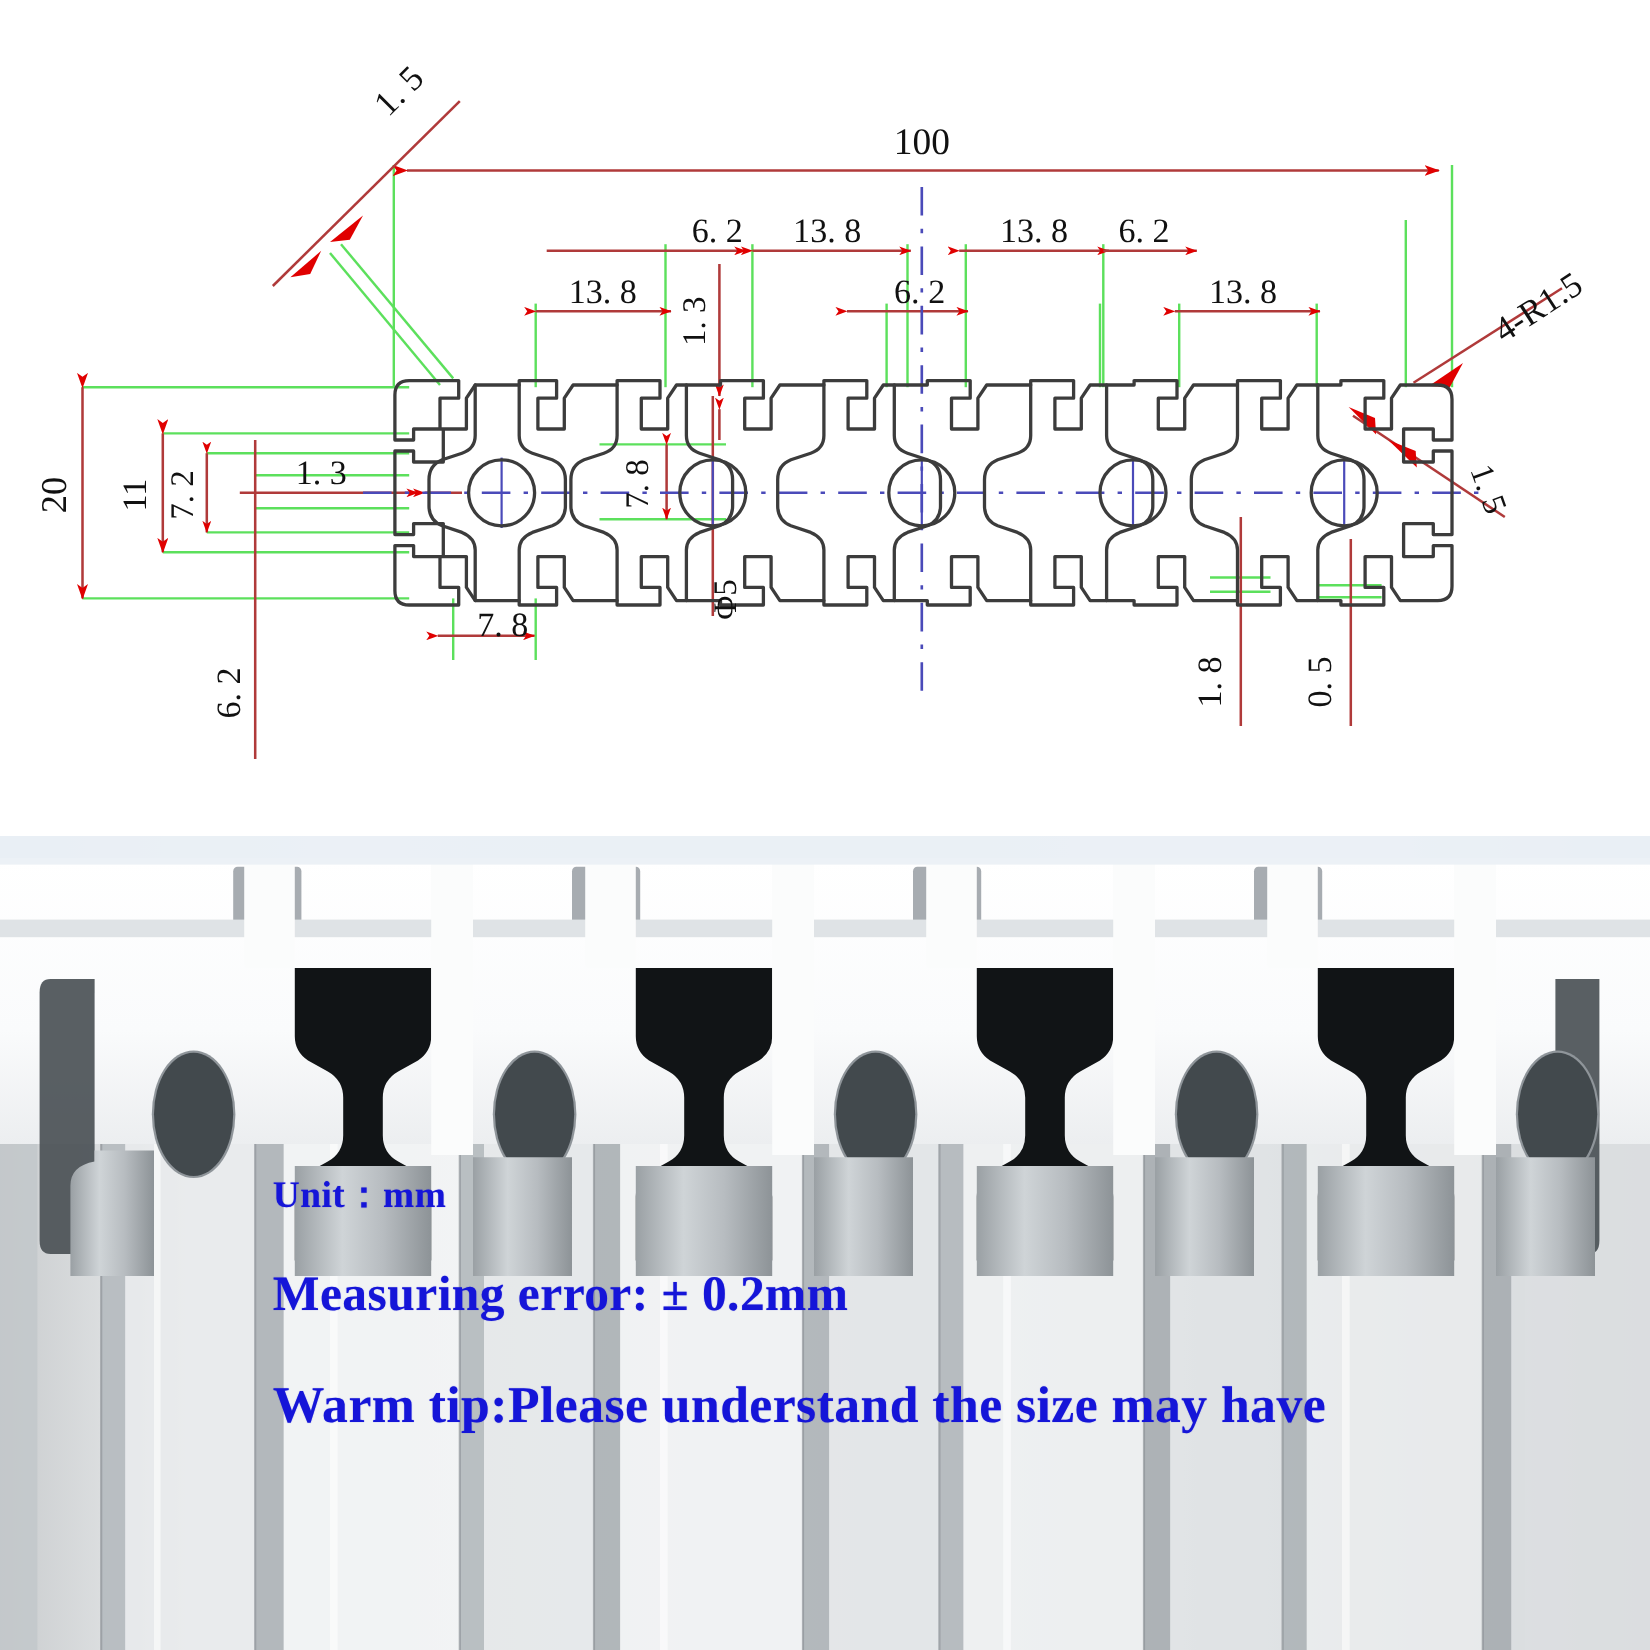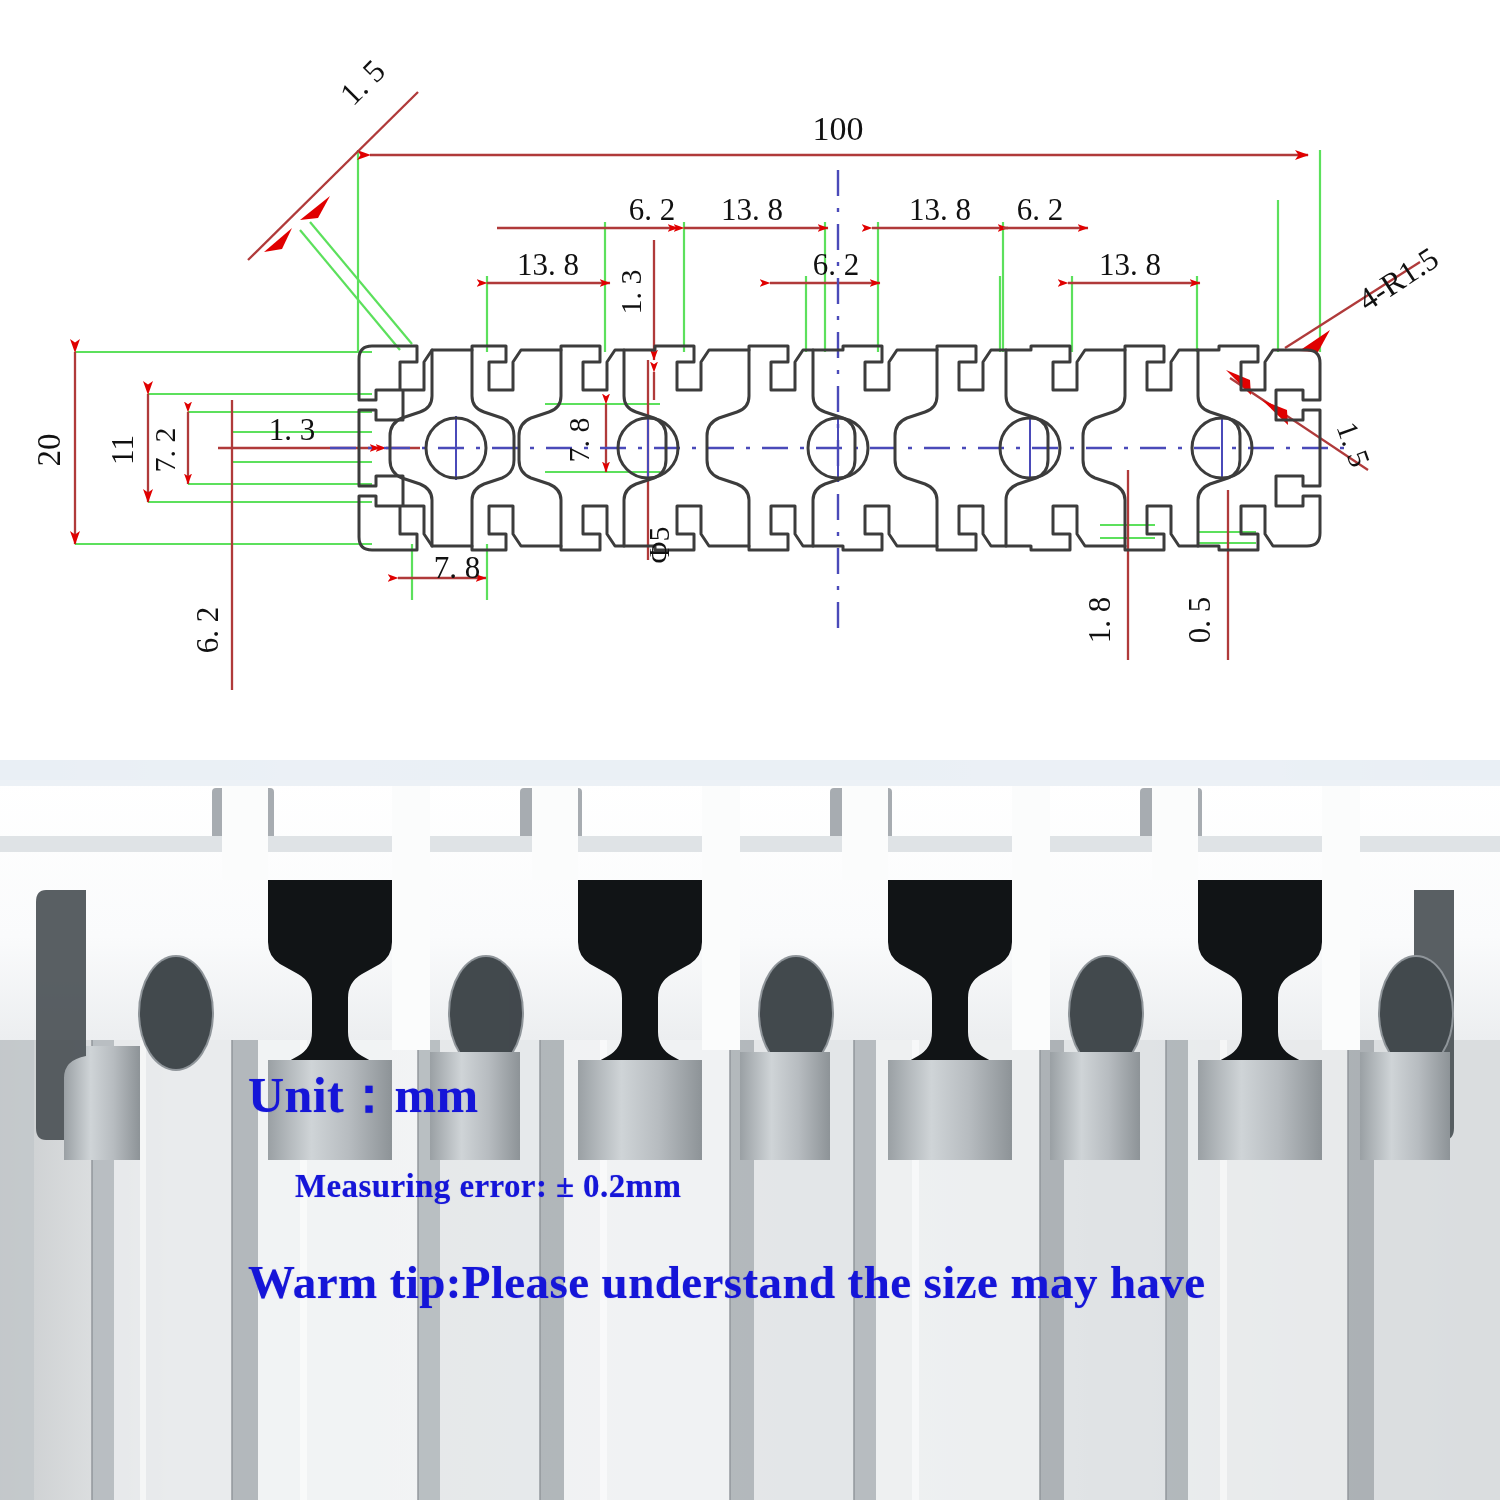--- a/index.html
+++ b/index.html
@@ -9,24 +9,24 @@
   
   #drawing{position:absolute;left:0;top:0;width:1500px;height:760px;background:#fff;}
   #drawing svg{position:absolute;left:0;top:0;}
 
   
   #photo{position:absolute;left:0;top:760px;width:1500px;height:740px;overflow:hidden;}
   #photo svg{position:absolute;left:0;top:0;}
 
   .note-block{position:absolute;left:248px;top:310px;width:1070px;}
   .note-line{color:#1515d8;font-family:"Liberation Serif",serif;font-weight:bold;
-             font-size:50px;line-height:1;letter-spacing:.4px;
+             font-size:34px;line-height:1;letter-spacing:.4px;
              text-shadow:0 0 1px rgba(21,21,216,.45);}
   .note-line.l1{margin-bottom:50px;}
-  .note-line.l2{margin-bottom:56px;font-size:33px;margin-left:47px;}
+  .note-line.l2{margin-bottom:56px;font-size:45px;}
   .note-line.l3{margin-bottom:46px;font-size:47px;}
   .note-line.l4{font-size:47px;}
 </style>
 </head>
 <body>
 
 <div id="root">
 
   <div id="drawing">
     <svg width="1500" height="760" viewBox="0 0 1500 760">

